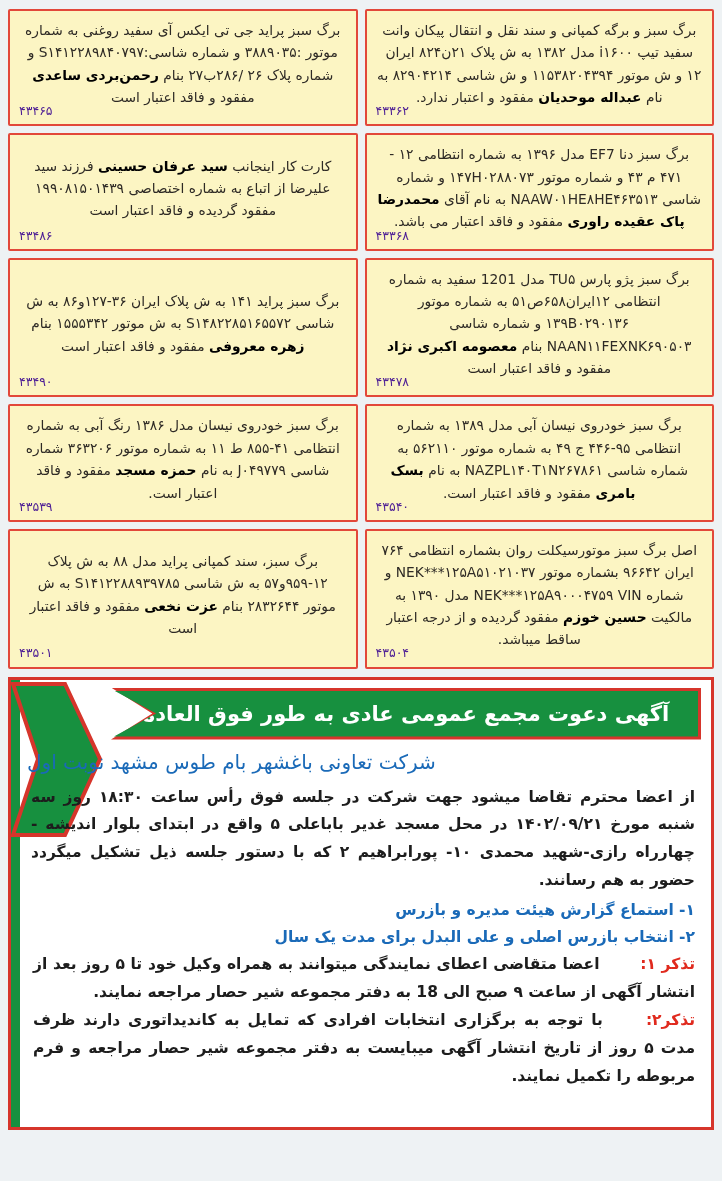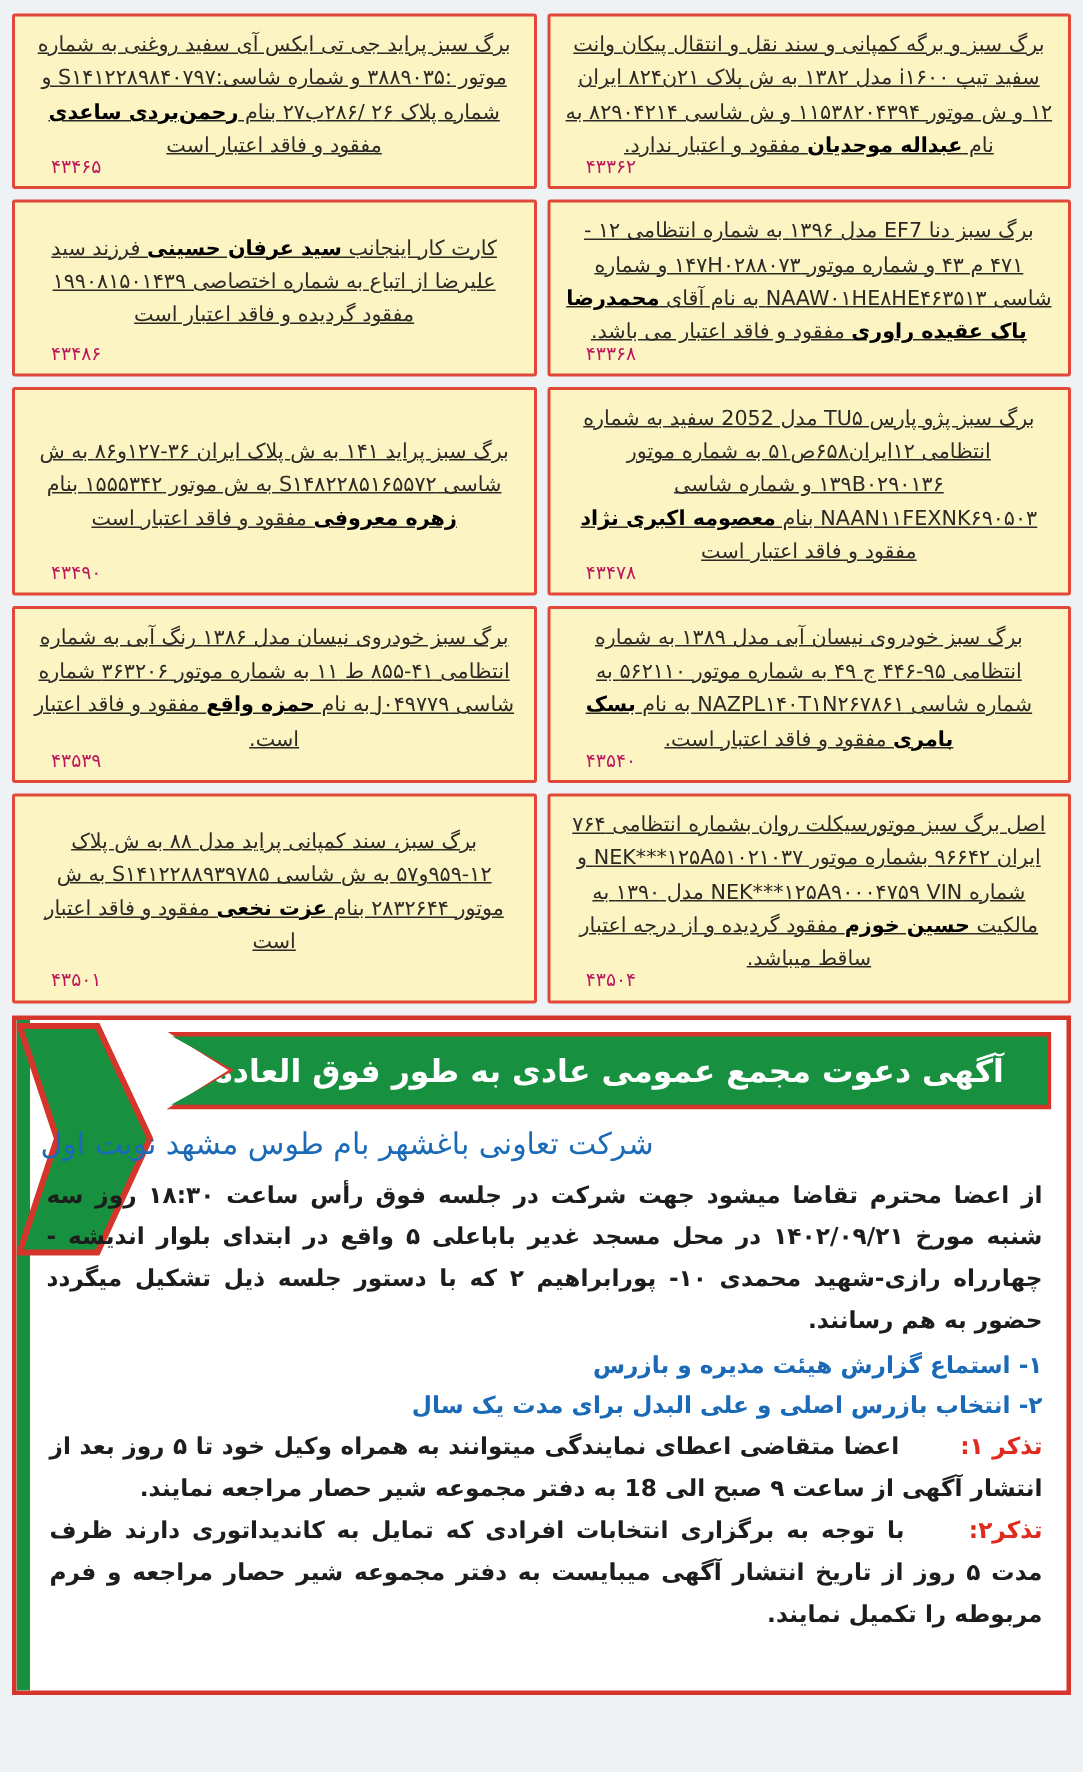--- a/index.html
+++ b/index.html
@@ -19,23 +19,23 @@
     background:#fcf5c3;
     border:2px solid #e2483a;
     border-radius:2px;
     padding:8px 10px 16px;
     box-sizing:border-box;
     text-align:center;
     font-size:13.8px;line-height:1.62;color:#2e2a25;
     min-height:116px;
     display:flex;align-items:center;justify-content:center;
   }
-  .ad-text{width:100%;text-decoration:underline;}
+  .ad-text{width:100%;}
   .ad-text .b{font-weight:bold;color:#000;}
-  .ad-code{position:absolute;left:24px;bottom:3px;font-size:12.5px;color:#be185d;}
+  .ad-code{position:absolute;left:9px;bottom:3px;font-size:12.5px;color:#4c1d95;}
   
   .announcement{
     position:relative;
     margin-top:8px;
     background:#ffffff;
     border:3px solid #d6352b;
     min-height:362px;
     padding:6px 10px 36px 16px;
     box-sizing:border-box;
     overflow:hidden;
@@ -73,33 +73,33 @@
       </div>
       <div class="ad-box">
         <div class="ad-text"><span>برگ سبز دنا EF7 مدل ۱۳۹۶ به شماره انتظامی ۱۲ - ۴۷۱ م ۴۳ و شماره موتور ۱۴۷H۰۲۸۸۰۷۳ و شماره شاسی NAAW۰۱HE۸HE۴۶۳۵۱۳ به نام آقای </span><span class="b">محمدرضا پاک عقیده راوری</span><span> مفقود و فاقد اعتبار می باشد.</span></div>
         <div class="ad-code">۴۳۳۶۸</div>
       </div>
       <div class="ad-box">
         <div class="ad-text"><span>کارت کار اینجانب </span><span class="b">سید عرفان حسینی</span><span> فرزند سید علیرضا از اتباع به شماره اختصاصی ۱۹۹۰۸۱۵۰۱۴۳۹ مفقود گردیده و فاقد اعتبار است</span></div>
         <div class="ad-code">۴۳۴۸۶</div>
       </div>
       <div class="ad-box">
-        <div class="ad-text"><span>برگ سبز پژو پارس TU۵ مدل 2052 سفید به شماره انتظامی ۱۲ایران۶۵۸ص۵۱ به شماره موتور ۱۳۹B۰۲۹۰۱۳۶ و شماره شاسی NAAN۱۱FEXNK۶۹۰۵۰۳ بنام </span><span class="b">معصومه اکبری نژاد</span><span> مفقود و فاقد اعتبار است</span></div>
+        <div class="ad-text"><span>برگ سبز پژو پارس TU۵ مدل 1201 سفید به شماره انتظامی ۱۲ایران۶۵۸ص۵۱ به شماره موتور ۱۳۹B۰۲۹۰۱۳۶ و شماره شاسی NAAN۱۱FEXNK۶۹۰۵۰۳ بنام </span><span class="b">معصومه اکبری نژاد</span><span> مفقود و فاقد اعتبار است</span></div>
         <div class="ad-code">۴۳۴۷۸</div>
       </div>
       <div class="ad-box">
         <div class="ad-text"><span>برگ سبز پراید ۱۴۱ به ش پلاک ایران ۳۶-۱۲۷و۸۶ به ش شاسی S۱۴۸۲۲۸۵۱۶۵۵۷۲ به ش موتور ۱۵۵۵۳۴۲ بنام </span><span class="b">زهره معروفی</span><span> مفقود و فاقد اعتبار است</span></div>
         <div class="ad-code">۴۳۴۹۰</div>
       </div>
       <div class="ad-box">
         <div class="ad-text"><span>برگ سبز خودروی نیسان آبی مدل ۱۳۸۹ به شماره انتظامی ۹۵-۴۴۶ ج ۴۹ به شماره موتور ۵۶۲۱۱۰ به شماره شاسی NAZPL۱۴۰T۱N۲۶۷۸۶۱ به نام </span><span class="b">بسک بامری</span><span> مفقود و فاقد اعتبار است.</span></div>
         <div class="ad-code">۴۳۵۴۰</div>
       </div>
       <div class="ad-box">
-        <div class="ad-text"><span>برگ سبز خودروی نیسان مدل ۱۳۸۶ رنگ آبی به شماره انتظامی ۴۱-۸۵۵ ط ۱۱ به شماره موتور ۳۶۳۲۰۶ شماره شاسی J۰۴۹۷۷۹ به نام </span><span class="b">حمزه واقع</span><span> مفقود و فاقد اعتبار است.</span></div>
+        <div class="ad-text"><span>برگ سبز خودروی نیسان مدل ۱۳۸۶ رنگ آبی به شماره انتظامی ۴۱-۸۵۵ ط ۱۱ به شماره موتور ۳۶۳۲۰۶ شماره شاسی J۰۴۹۷۷۹ به نام </span><span class="b">حمزه مسجد</span><span> مفقود و فاقد اعتبار است.</span></div>
         <div class="ad-code">۴۳۵۳۹</div>
       </div>
       <div class="ad-box">
         <div class="ad-text"><span>اصل برگ سبز موتورسیکلت روان بشماره انتظامی ۷۶۴ ایران ۹۶۶۴۲ بشماره موتور NEK***۱۲۵A۵۱۰۲۱۰۳۷ و شماره VIN ‏NEK***۱۲۵A۹۰۰۰۴۷۵۹ مدل ۱۳۹۰ به مالکیت </span><span class="b">حسین خوزم</span><span> مفقود گردیده و از درجه اعتبار ساقط میباشد.</span></div>
         <div class="ad-code">۴۳۵۰۴</div>
       </div>
       <div class="ad-box">
         <div class="ad-text"><span>برگ سبز، سند کمپانی پراید مدل ۸۸ به ش پلاک ۱۲-۹۵۹و۵۷ به ش شاسی S۱۴۱۲۲۸۸۹۳۹۷۸۵ به ش موتور ۲۸۳۲۶۴۴ بنام </span><span class="b">عزت نخعی</span><span> مفقود و فاقد اعتبار است</span></div>
         <div class="ad-code">۴۳۵۰۱</div>
       </div>

